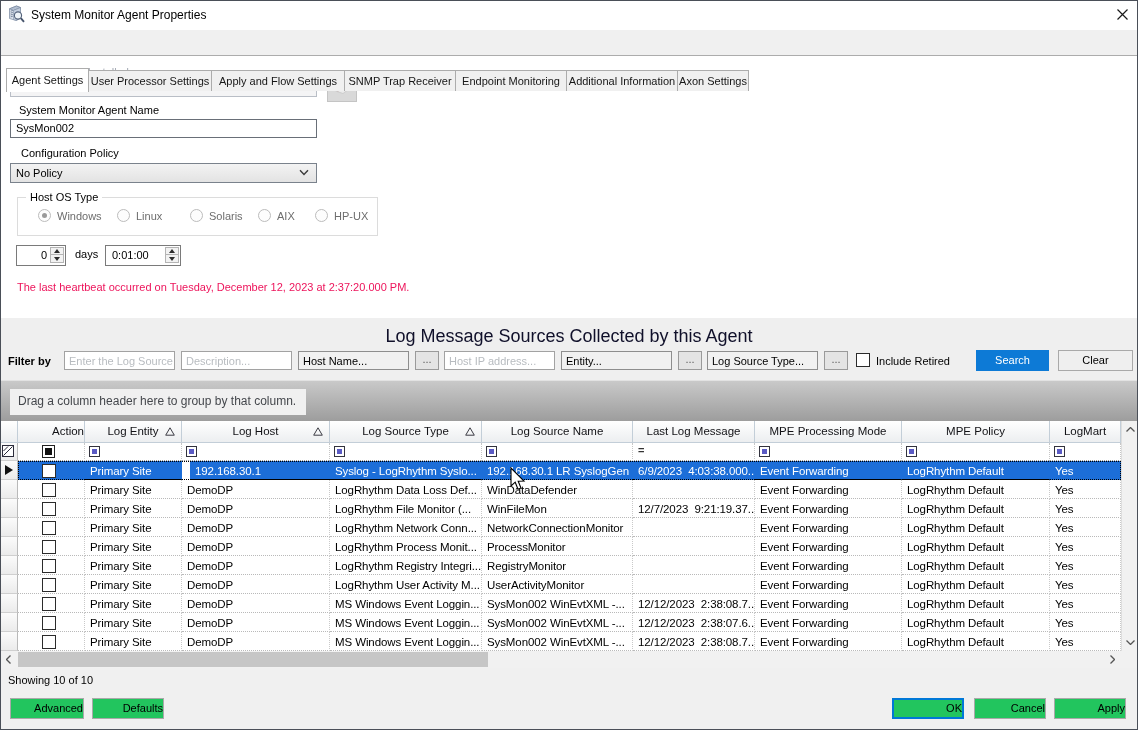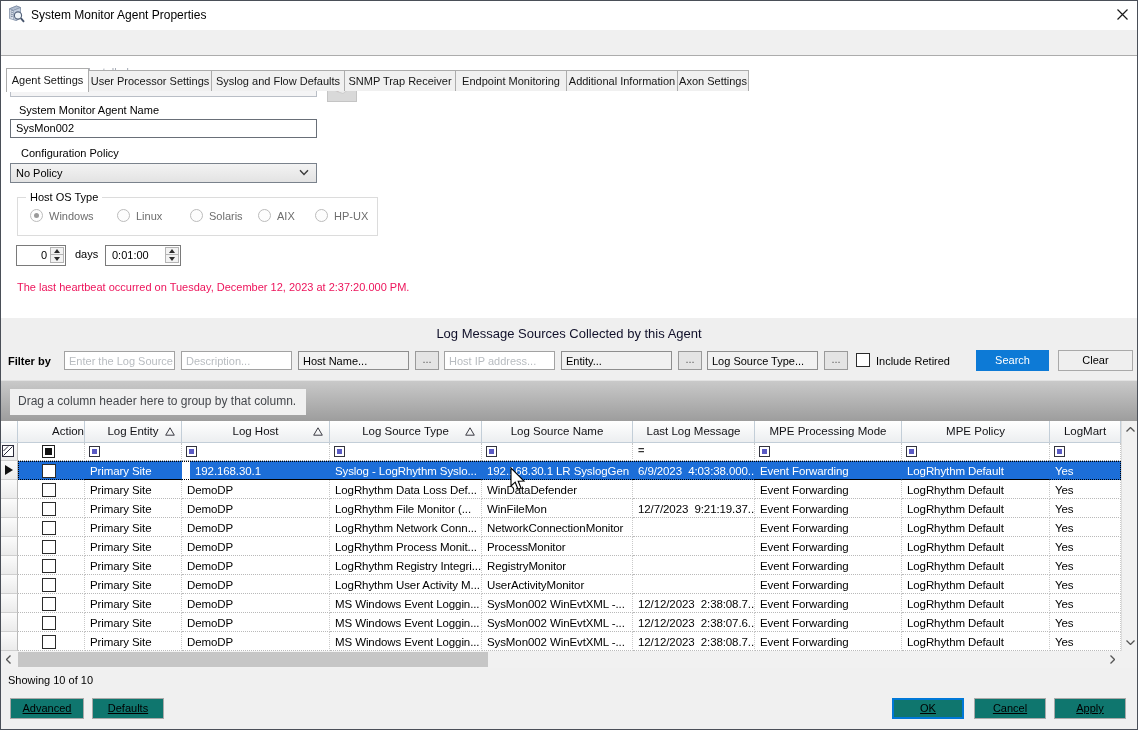--- a/index.html
+++ b/index.html
@@ -39,21 +39,21 @@
   .spin-value { position:absolute; top:2px; line-height:15px; white-space:pre; }
   .spin-btns { position:absolute; right:1px; top:1px; width:14px; display:flex; flex-direction:column; }
   .spin-btn { height:8px; background:#f2f2f2; border:1px solid #b4b4b4; display:flex; align-items:center; justify-content:center; }
   .spin-btn + .spin-btn { margin-top:0px; border-top:none; }
   .spin-arrow-up { width:0; height:0; border-left:3px solid transparent; border-right:3px solid transparent; border-bottom:4px solid #2c2c2c; }
   .spin-arrow-dn { width:0; height:0; border-left:3px solid transparent; border-right:3px solid transparent; border-top:4px solid #2c2c2c; }
   .alert-text { position:absolute; left:17px; top:225px; color:#ed145b; white-space:nowrap; }
 
   
   .filterpanel { position:absolute; left:0; top:318px; width:1138px; height:62px; background:#efefef; }
-  .ls-heading { position:absolute; left:0; top:8px; width:1138px; text-align:center; font-size:13px; color:#10102a; }
+  .ls-heading { position:absolute; left:0; top:8px; width:1138px; text-align:center; font-size:18px; color:#10102a; }
   .filter-by { position:absolute; left:8px; top:37px; font-weight:bold; color:#000; }
   .fbox { position:absolute; top:33px; height:19px; border:1px solid #a2a2a2; background:#fff; padding:1px 4px 0 4px; line-height:16px; white-space:nowrap; overflow:hidden; }
   .fbox.greyed { background:#f1f1f1; border-color:#8e8e8e; color:#000; }
   .fbox .ph { color:#b8bcc0; }
   .dotsbtn { position:absolute; top:33px; width:24px; height:19px; background:#e4e4e4; border:1px solid #9a9a9a; color:#5a5a5a; text-align:center; line-height:14px; }
   .inc-retired-box { position:absolute; left:856px; top:35px; width:14px; height:14px; background:#fff; border:1px solid #2b2b2b; }
   .inc-retired-lbl { position:absolute; left:876px; top:37px; color:#000; white-space:nowrap; }
   .btn-search { position:absolute; left:976px; top:32px; width:73px; height:21px; background:#0d7ad6; border:1px solid #0d7ad6; color:#fff; text-align:center; line-height:19px; }
   .btn-clear { position:absolute; left:1058px; top:32px; width:75px; height:21px; background:#efefef; border:1px solid #a9a9a9; color:#000; text-align:center; line-height:19px; }
 
@@ -79,21 +79,21 @@
   .gcheckbox { position:absolute; left:24px; top:2.5px; width:14px; height:14px; background:#fff; border:1px solid #2b2b2b; }
   .rowmark { position:absolute; left:5px; top:4px; width:0; height:0; border-top:5px solid transparent; border-bottom:5px solid transparent; border-left:8px solid #111; }
   .vscroll { position:absolute; left:1121px; top:41px; width:17px; height:230px; background:#f1f1f1; border-left:1px solid #dedede; }
   .hscroll { position:absolute; left:0; top:271px; width:1138px; height:17px; background:#f1f1f1; }
   .hthumb { position:absolute; left:18px; top:1px; width:470px; height:15px; background:#c6c6c6; }
   .scroll-arrow { position:absolute; width:17px; height:17px; display:flex; align-items:center; justify-content:center; }
 
   
   .footer { position:absolute; left:0; top:668px; width:1138px; height:62px; background:#f0f0f0; }
   .showing { position:absolute; left:8px; top:6px; color:#000; }
-  .fbtn { position:absolute; top:30px; height:21px; background:#0f766e; border:1px solid #a9a9a9; color:#000; text-align:center; line-height:19px;text-decoration:underline; }
+  .fbtn { position:absolute; top:30px; height:21px; background:#22c55e; border:1px solid #a9a9a9; color:#000; text-align:right; line-height:19px; }
   .fbtn.default { border:2px solid #0078d7; line-height:17px; }
 
   .cursor { position:absolute; left:510px; top:467px; z-index:100; pointer-events:none; }
 </style>
 </head>
 <body>
 
 <div id="window">
 
   <div class="titlebar">
@@ -114,21 +114,21 @@
         <path d="M0.5,0.5 L10.5,10.5 M10.5,0.5 L0.5,10.5" stroke="#1a1a1a" stroke-width="1.2"></path>
       </svg>
     </div>
   </div>
 
   <div class="tabstrip">
     <div class="tabstrip-underline"></div>
     <div id="tabs-holder">
         <div class="tab active" style="left: 6px; width: 83px;">Agent Settings</div>
         <div class="tab" style="left: 88px; width: 124px;">User Processor Settings</div>
-        <div class="tab" style="left: 211px; width: 134px;">Syslog and Flow Defaults</div>
+        <div class="tab" style="left: 211px; width: 134px;">Apply and Flow Settings</div>
         <div class="tab" style="left: 344px; width: 112px;">SNMP Trap Receiver</div>
         <div class="tab" style="left: 455px; width: 112px;">Endpoint Monitoring</div>
         <div class="tab" style="left: 566px; width: 112px;">Additional Information</div>
         <div class="tab" style="left: 677px; width: 72px;">Axon Settings</div>
       </div>
   </div>
 
   <div class="tabpage">
     <span class="lbl lbl-disabled" style="left:20px; top:10px;">Host Agent is Installed on</span>
     <div class="txt txt-disabled" style="left:10px; top:23px; width:307px; height:18px;">DemoDP</div>
@@ -149,21 +149,21 @@
     <span class="lbl" style="left:21px; top:91px;">Configuration Policy</span>
     <div class="combo" style="left:10px; top:107px; width:307px; height:20px;">
       <span>No Policy</span>
       <svg class="combo-arrow" width="10" height="7" viewBox="0 0 10 7">
         <polyline points="1,1.2 5,5.4 9,1.2" fill="none" stroke="#3c3c3c" stroke-width="1.4"></polyline>
       </svg>
     </div>
     <div class="groupbox" style="top:141px;">
       <span class="groupbox-title">Host OS Type</span>
       <div id="radios-holder">
-          <div class="radio" style="left: 12px; align-items: center;">
+          <div class="radio" style="left: 20px; align-items: center;">
             <span class="radio-circle sel"></span>
             <span class="radio-label">Windows</span>
           </div>
           <div class="radio" style="left: 99px;">
             <span class="radio-circle"></span>
             <span class="radio-label">Linux</span>
           </div>
           <div class="radio" style="left: 172px;">
             <span class="radio-circle"></span>
             <span class="radio-label">Solaris</span>

